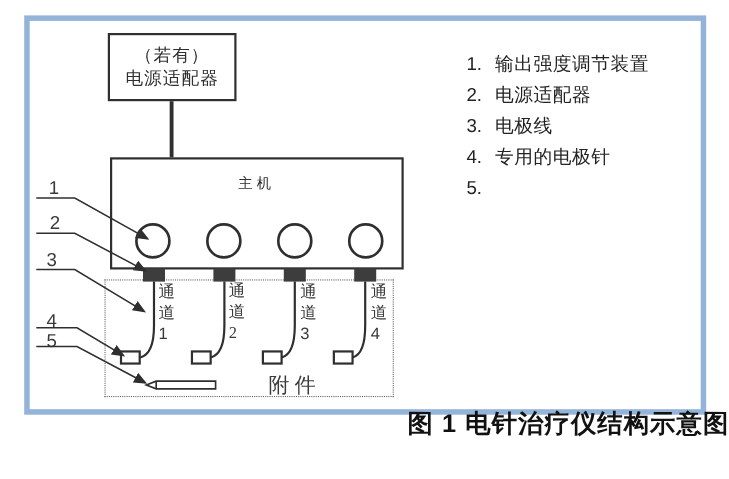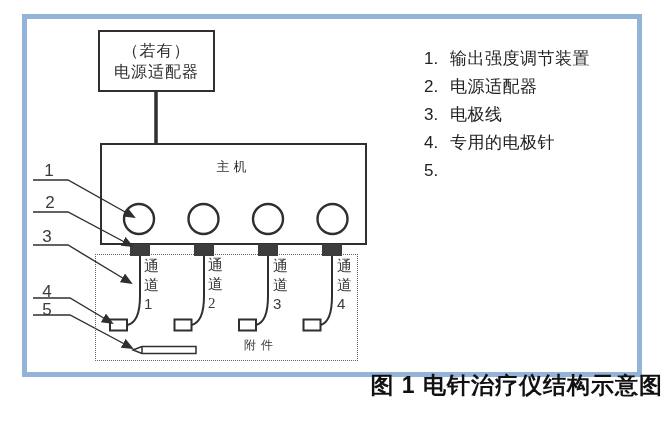--- a/index.html
+++ b/index.html
@@ -29,21 +29,21 @@
   .main-title{
     left:100px;top:158px;width:267px;text-align:center;
     font-size:13px;letter-spacing:4px;
   }
   
   .acc-box{
     left:95px;top:254px;width:263px;height:107px;
     border:1.5px dotted #666;box-sizing:border-box;
   }
   .acc-label{
-    left:244px;top:337px;font-size:12px;letter-spacing:5px;color:#3a3a3a;
+    left:244px;top:337px;font-size:19px;letter-spacing:5px;color:#3a3a3a;
   }
   
   .chan{
     top:256px;width:17px;font-size:15px;line-height:19px;
     word-break:break-all;text-align:left;color:#3a3a3a;
   }
   .chan1{left:144px;} .chan2{left:208px;font-family:Liberation Serif, serif;} .chan3{left:273px;} .chan4{left:337px;}
   
   .callout{
     width:18px;text-align:center;font-size:17px;color:#3a3a3a;

